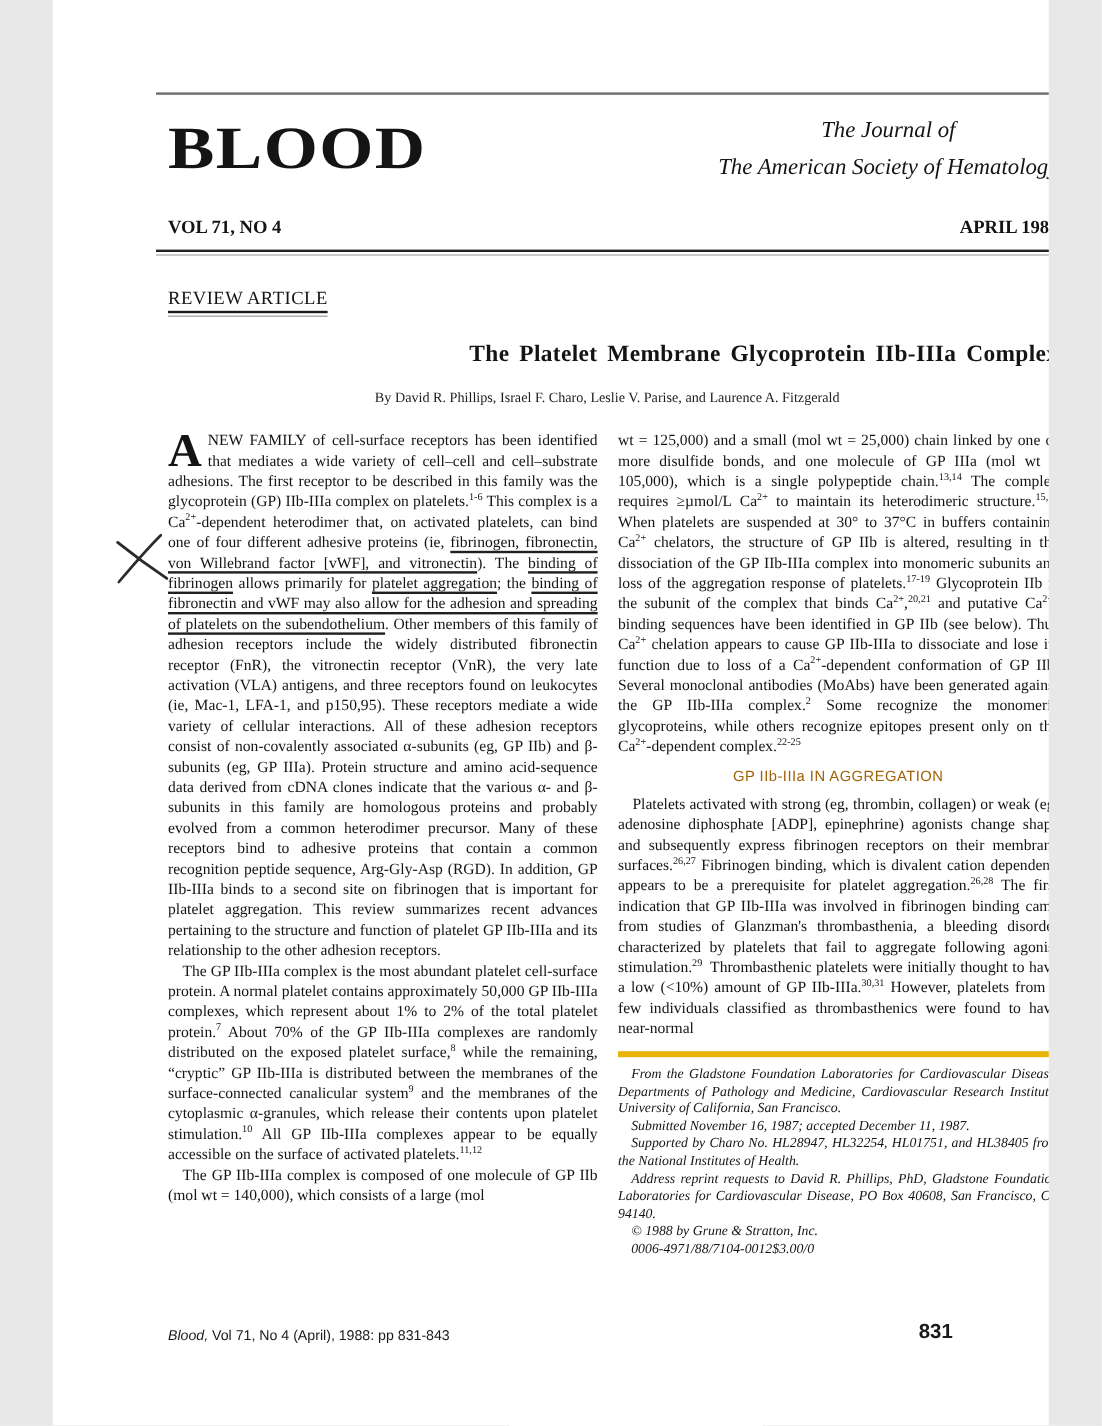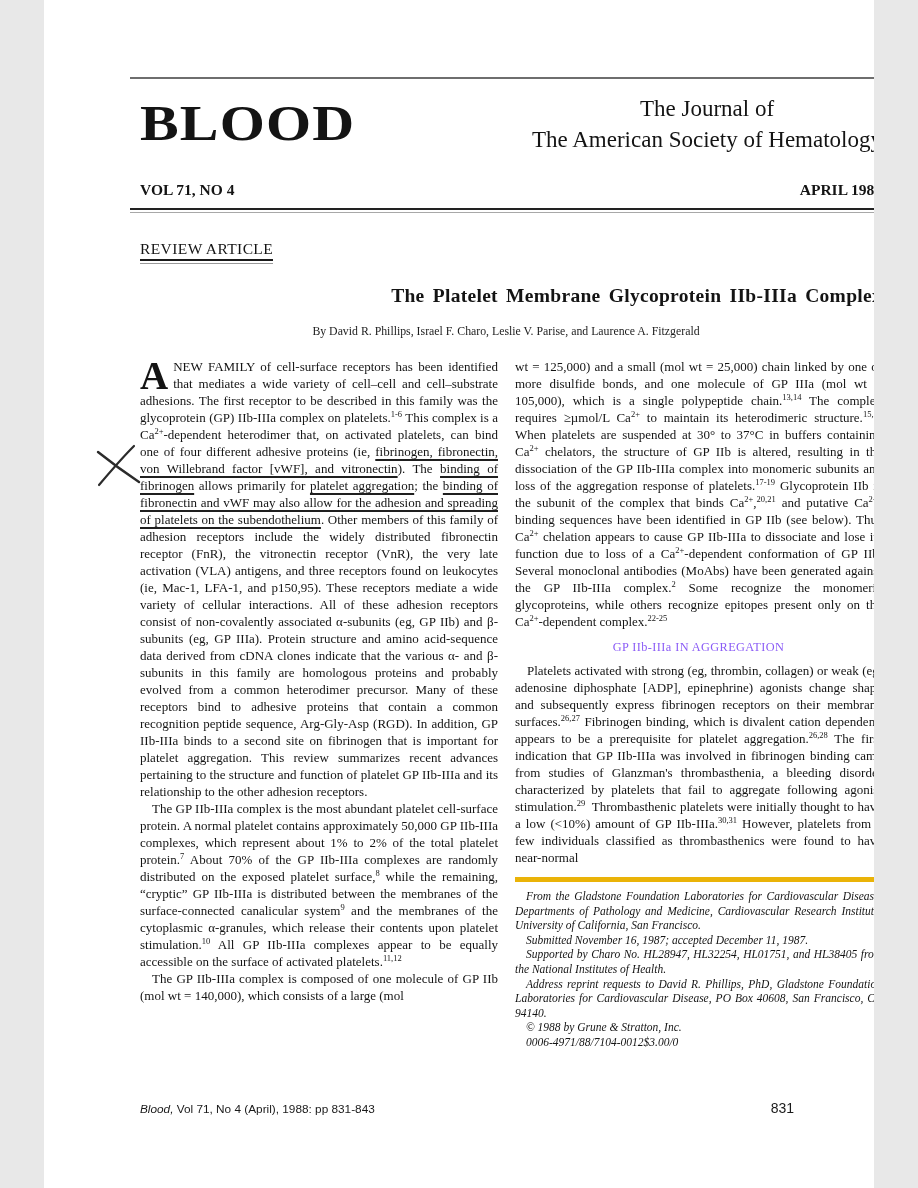--- a/index.html
+++ b/index.html
@@ -11,21 +11,21 @@
   .content { position:absolute; left:86px; top:0; width:752px; }
 
   .rule-top { height:0; border-top:2px solid #6e6e6e; margin-top:77px; }
   .rule-dark { height:2px; border-top:2px solid #222; border-bottom:1px solid #a8a8a8; }
 
   .masthead { display:flex; justify-content:space-between; align-items:flex-start; margin-top:18px; }
   .brand {
     font-size:50px; font-weight:bold; line-height:52px; letter-spacing:1px;
     transform:scaleX(1.16); transform-origin:left center; margin-left:10px;
   }
-  .tagline { text-align:center; font-size:23px; line-height:31px; margin-top:-4px; }
+  .tagline { text-align:center; font-style:italic; font-size:19px; line-height:31px; margin-top:-4px; }
 
   .vol-row { display:flex; justify-content:space-between; font-weight:bold; font-size:15.5px; margin-top:26px; padding-left:10px; }
   .rule-mid { margin-top:9px; }
 
   .section-label-row { margin-top:27px; margin-left:10px; }
   .ra-wrap { display:inline-block; border-bottom:1px solid #9a9a9a; padding-bottom:2px; }
   .ra-text { display:inline-block; border-bottom:2px solid #1a1a1a; padding-bottom:1px; font-weight:normal; font-size:15.5px; letter-spacing:0.4px; }
 
   .title { text-align:right; margin-top:21px; font-size:19.5px; font-weight:bold; word-spacing:3px; letter-spacing:0.3px; }
   .byline { text-align:center; margin-top:17px; font-family:Liberation Serif, serif; font-size:11.8px; color:#1c1c1c; }
@@ -36,37 +36,37 @@
 
   .col p { margin:0; font-size:13px; line-height:17px; text-align:justify; }
   .col p.ind { text-indent:12px; }
   sup { font-size:8.5px; line-height:0; vertical-align:super; letter-spacing:0; }
 
   .dropcap { float:left; font-size:39px; line-height:31px; font-weight:bold; margin:2px 5px 0 0; }
 
   .hu { text-decoration:underline; text-decoration-thickness:1.5px; text-underline-offset:2.5px; text-decoration-color:#1f1f1f; }
 
   .body-heading {
-    font-family:Liberation Serif, serif; font-weight:normal; font-size:12.3px;
-    letter-spacing:0.4px; text-align:center; margin:10px 0 7px 0; color:#8b5cf6;
+    font-family:Liberation Sans, sans-serif; font-weight:normal; font-size:12.3px;
+    letter-spacing:0.4px; text-align:center; margin:10px 0 7px 0; color:#a16207;
   }
 
   .footnote {
     margin-top:11px; border-top:5px solid #eab308; padding-top:7px;
     font-style:italic; font-size:11.5px; line-height:14.6px;
   }
   .footnote p { font-size:11.5px; line-height:14.6px; text-align:justify; text-indent:11px; margin:0; }
 
   .footer {
     position:absolute; left:96px; right:80px; top:1100px;
     display:flex; justify-content:space-between; align-items:flex-end;
     font-family:"Liberation Sans", sans-serif; font-size:11.8px; color:#1a1a1a;
   }
   .footer .cit-italic { font-style:italic; }
-  .page-num { font-weight:normal; font-size:14px; }
+  .page-num { font-weight:bold; font-size:17px; }
 
   .margin-x { position:absolute; left:50px; top:442px; }
 </style>
 </head>
 <body>
 
 <div class="page">
   <div class="content">
 
     <div class="rule-top"></div>

